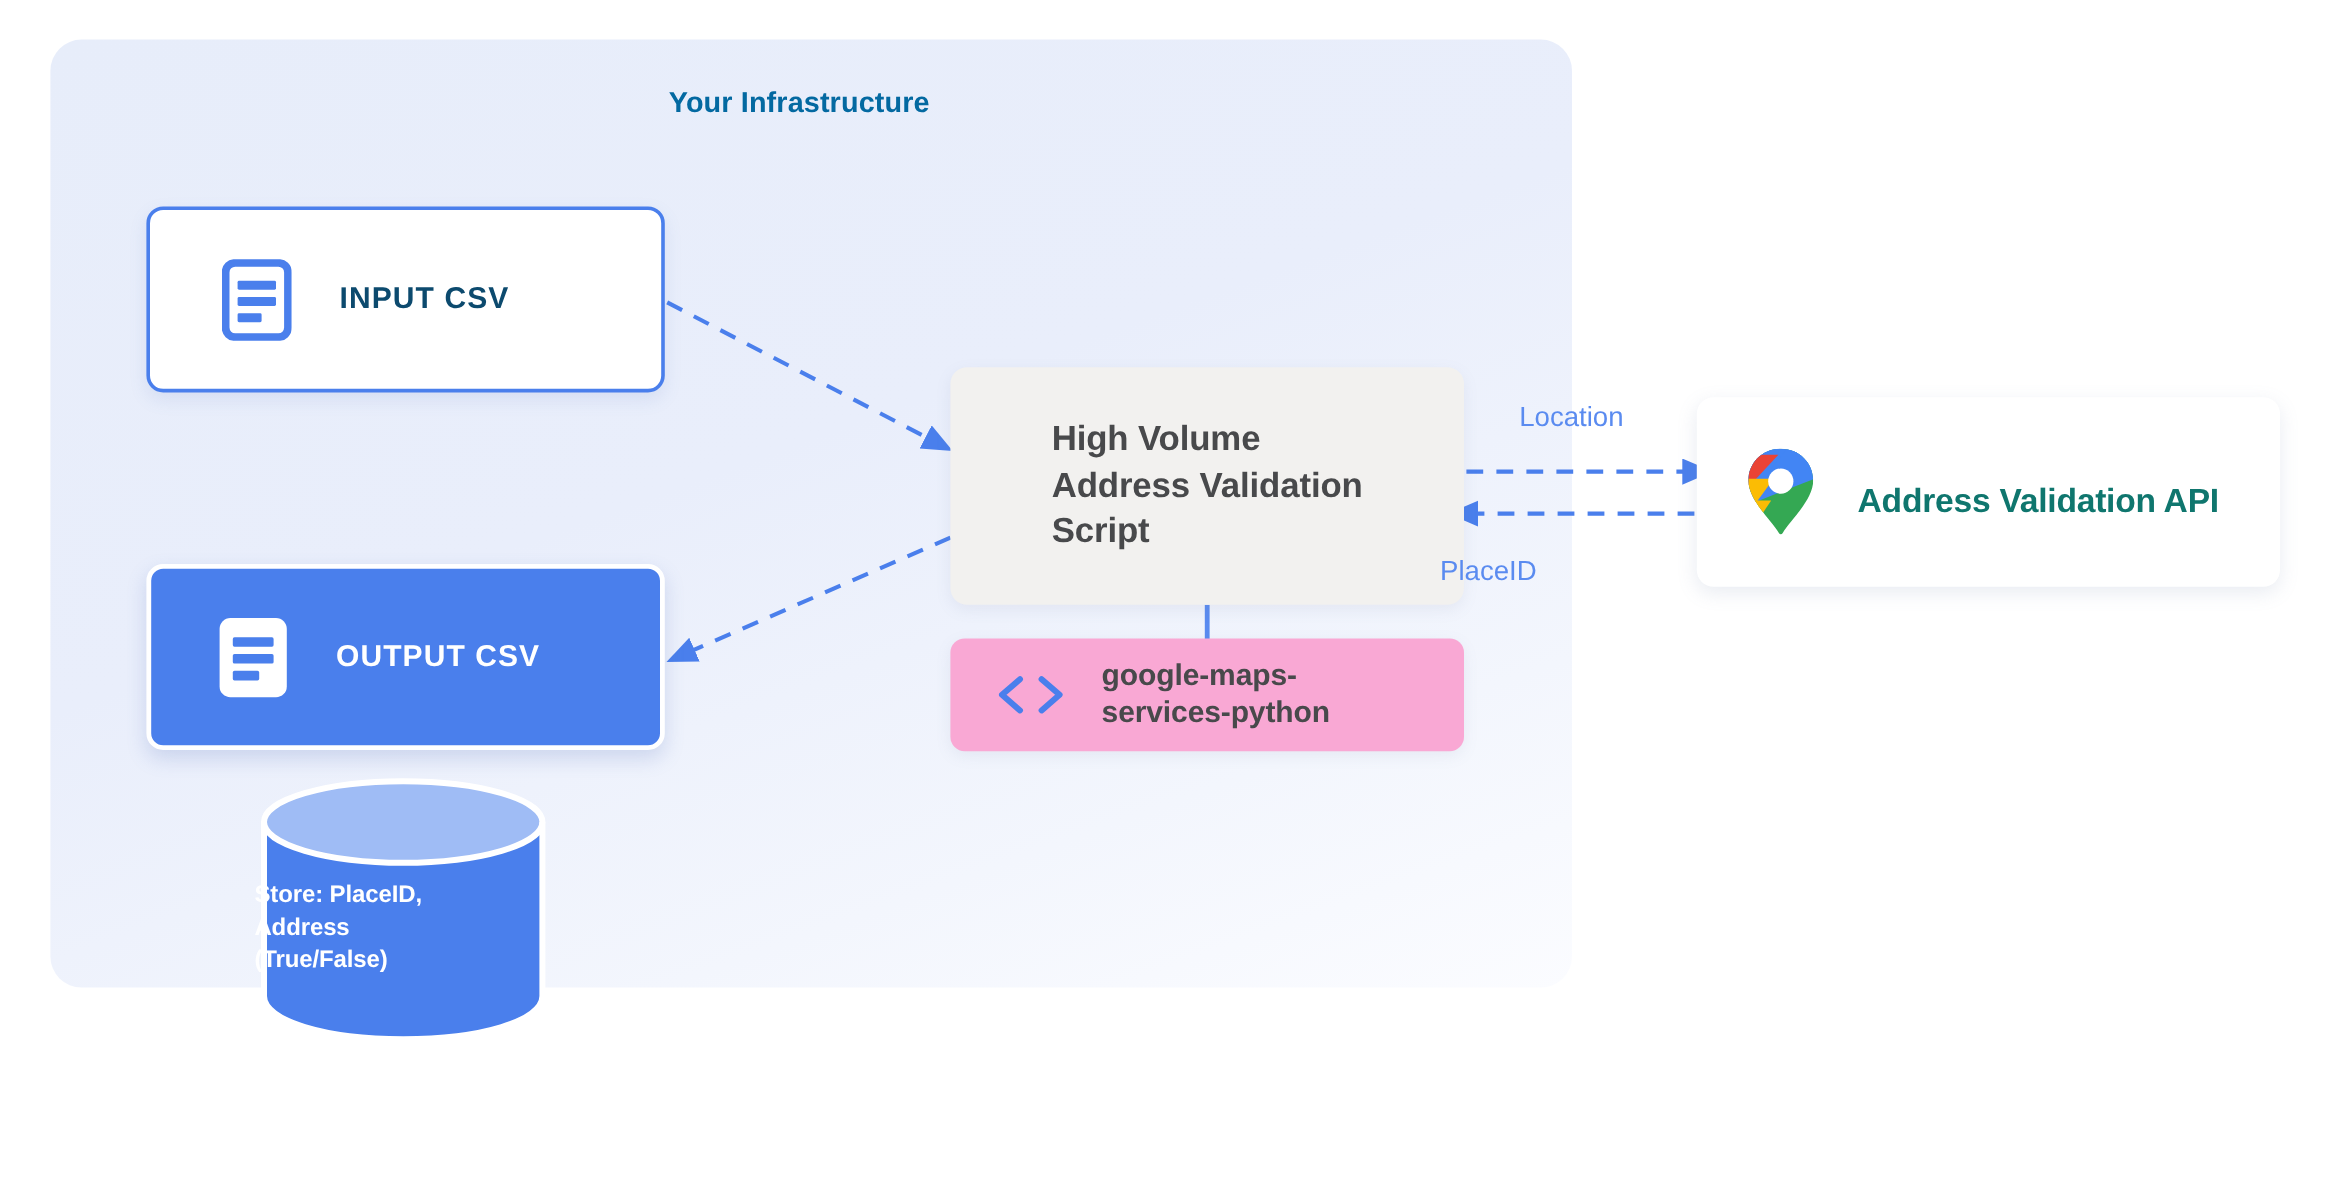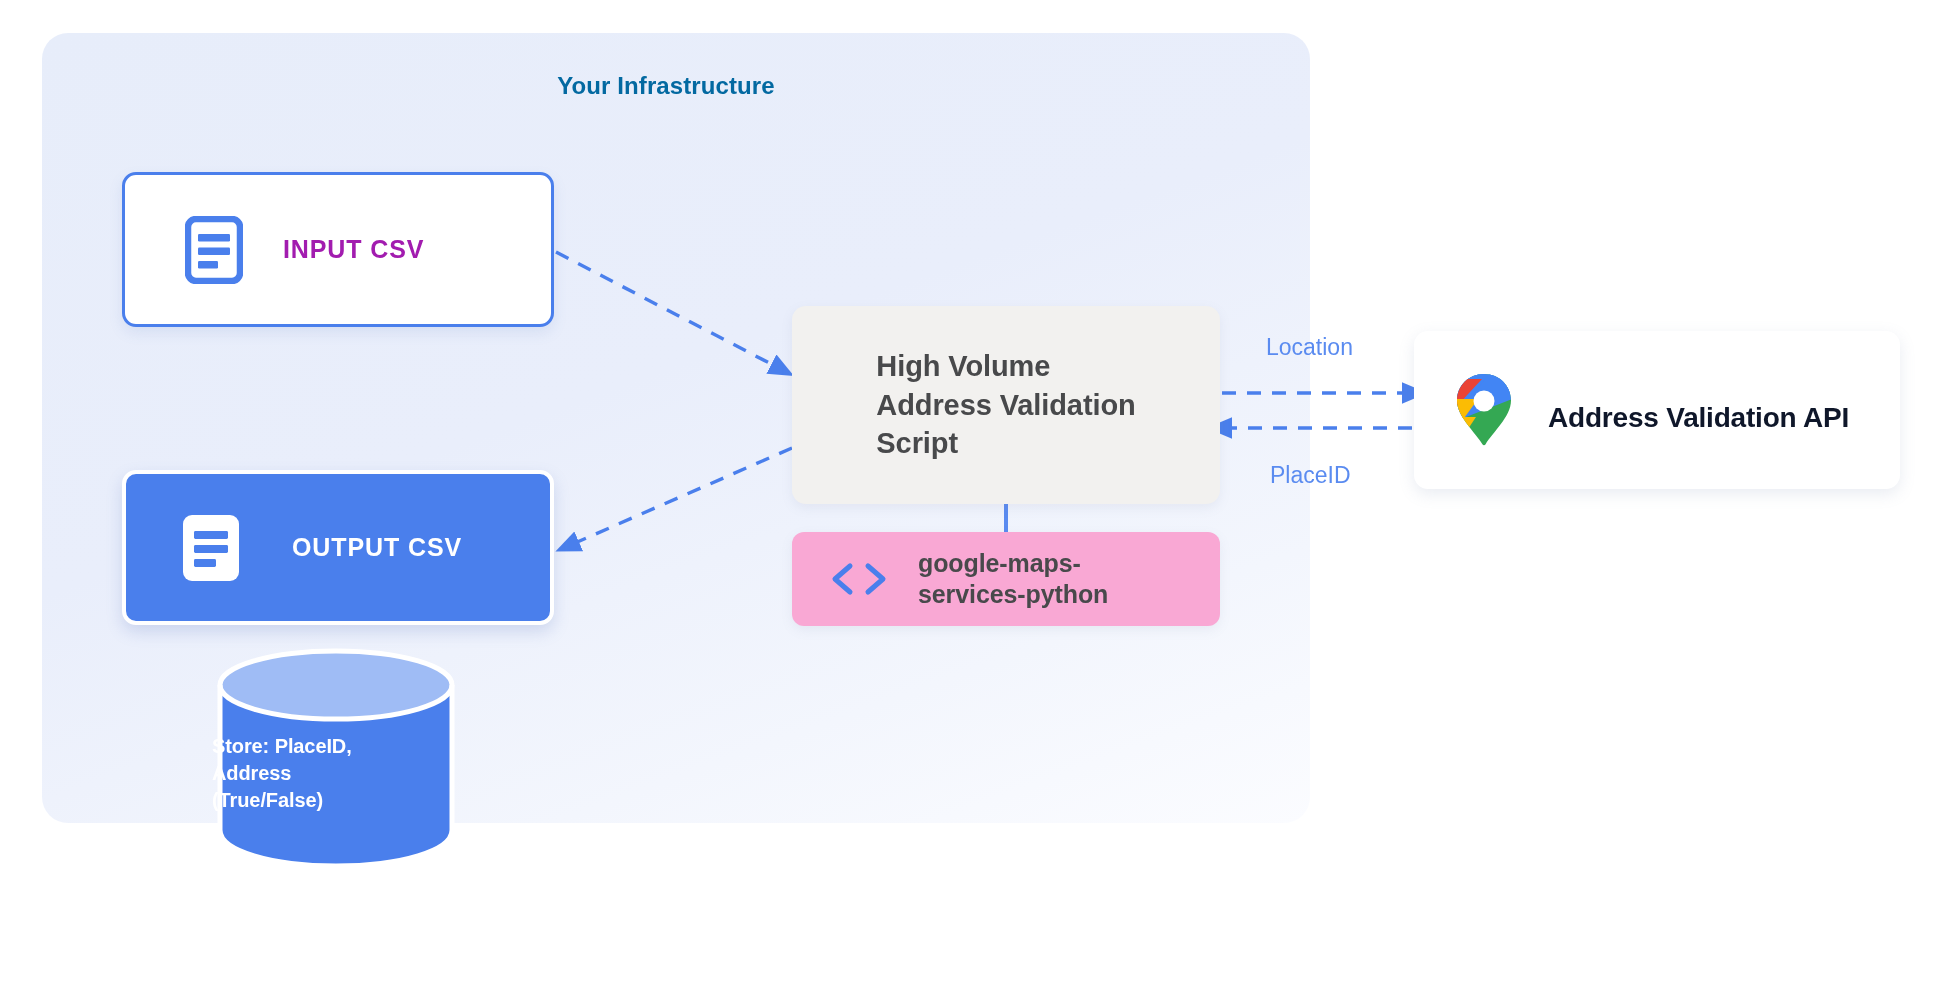--- a/index.html
+++ b/index.html
@@ -62,36 +62,35 @@
     background: #ffffff;
     border: 3px solid #4a7fec;
     border-radius: 14px;
     box-shadow: 0 6px 14px rgba(90,120,190,0.13);
     padding-left: 60px;
   }
   .input-csv .label {
     font-size: 25px;
     font-weight: 700;
     letter-spacing: 0.9px;
-    color: #a21caf;
+    color: #0c4a6e;
     margin-left: 40px;
   }
 
   
   .output-csv {
     left: 122px;
     top: 470px;
     width: 432px;
     height: 155px;
     background: #4a7fec;
     border: 4px solid #ffffff;
     border-radius: 14px;
     box-shadow: 0 7px 16px rgba(90,120,190,0.22);
     padding-left: 56px;
-    gap: 12px;
   }
   .output-csv .label {
     font-size: 25px;
     font-weight: 700;
     letter-spacing: 0.9px;
     color: #ffffff;
     margin-left: 40px;
   }
 
   
@@ -182,36 +181,36 @@
     box-shadow: 0 5px 16px rgba(120,135,175,0.16);
   }
   .pin-icon {
     width: 56px;
     height: 74px;
     flex: 0 0 auto;
   }
   .api-box .label {
     font-size: 28px;
     font-weight: 700;
-    color: #0f172a;
+    color: #0f766e;
     margin-left: 36px;
     letter-spacing: -0.2px;
     margin-top: 16px;
   }
 
   
   .edge-label {
     position: absolute;
     font-size: 23px;
     color: #5a8bf0;
     font-weight: 400;
     white-space: nowrap;
   }
   .label-location { left: 1266px; top: 334px; }
-  .label-placeid  { left: 1270px; top: 462px; }
+  .label-placeid  { left: 1200px; top: 462px; }
 
   
   .db-cylinder {
     position: absolute;
     left: 212px;
     top: 645px;
     width: 248px;
     height: 225px;
   }
   .db-text {

